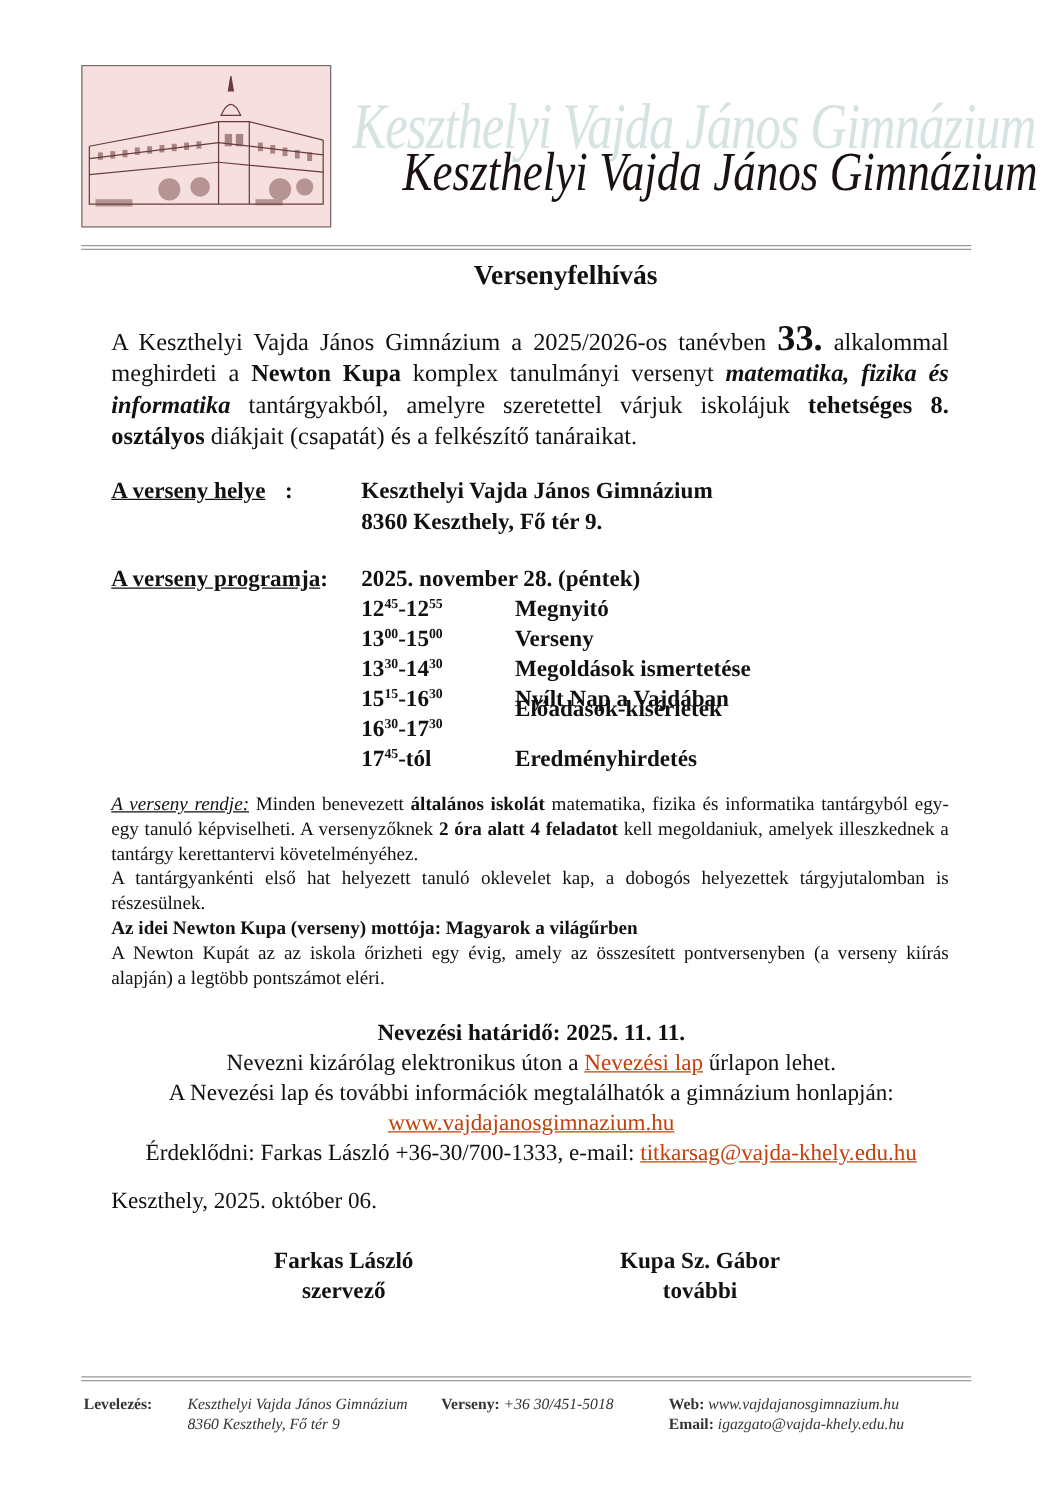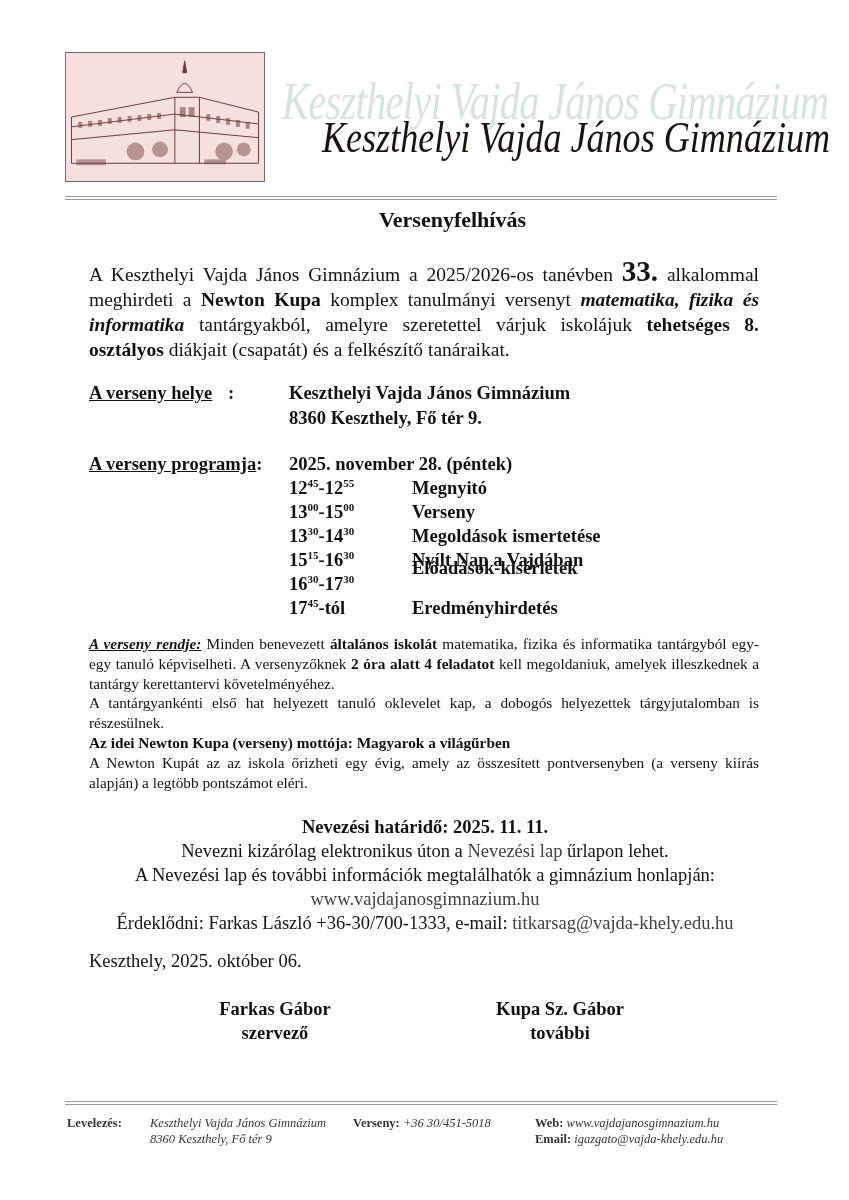--- a/index.html
+++ b/index.html
@@ -23,24 +23,24 @@
   .para b { font-weight: bold; }
   .big33 { font-size: 29px; font-weight: bold; line-height: 18px; }
 
   .label { left: 89px; font-size: 18.5px; font-weight: bold; text-decoration: underline; }
   .val { left: 289px; font-size: 18.5px; font-weight: bold; line-height: 25px; }
   .sched-time { left: 289px; font-size: 18.5px; font-weight: bold; }
   .sched-act { left: 412px; font-size: 18.5px; font-weight: bold; }
   sup { font-size: 11px; vertical-align: 7px; line-height: 0; }
 
   .rules { left: 89px; width: 670px; font-size: 15.3px; line-height: 19.8px; text-align: justify; }
-  .rules .u { font-weight: bold; font-style: italic; text-decoration: underline; }
+  .rules .u { font-weight: normal; font-style: italic; text-decoration: underline; }
 
   .center { left: 80px; width: 690px; text-align: center; font-size: 18.5px; line-height: 24px; }
-  a, .lnk { color: #404040; }
+  a, .lnk { color: #c2410c; text-decoration: underline; }
 
   .sig { font-size: 18.5px; font-weight: bold; text-align: center; line-height: 24px; }
 
   
   .foot { font-size: 12.5px; line-height: 16px; }
   .foot .lbl { font-weight: bold; color: #333; }
   .foot .it { font-style: italic; color: #333; }
 </style>
 </head>
 <body>
@@ -132,21 +132,21 @@
   <div style="font-weight:bold;">Nevezési határidő: 2025. 11. 11.</div>
   <div><span>Nevezni kizárólag elektronikus úton a </span><span class="lnk">Nevezési lap</span><span> űrlapon lehet.</span></div>
   <div>A Nevezési lap és további információk megtalálhatók a gimnázium honlapján:</div>
   <div><span class="lnk">www.vajdajanosgimnazium.hu</span></div>
   <div><span>Érdeklődni: Farkas László +36-30/700-1333, e-mail: </span><span class="lnk">titkarsag@vajda-khely.edu.hu</span></div>
 </div>
 
 <div class="abs" style="left:89px; top:951px; font-size:18.5px;">Keszthely, 2025. október 06.</div>
 
 <div class="abs sig" style="left:195px; width:160px; top:997px;">
-  <div>Farkas Gábor</div>
+  <div>Farkas László</div>
   <div>szervező</div>
 </div>
 <div class="abs sig" style="left:480px; width:160px; top:997px;">
   <div>Kupa Sz. Gábor</div>
   <div>további</div>
 </div>
 
 <div class="abs rule" style="top:1101px;"></div>
 <div class="abs foot" style="left:67px; top:1115px;"><span class="lbl">Levelezés:</span></div>
 <div class="abs foot" style="left:150px; top:1115px;">

